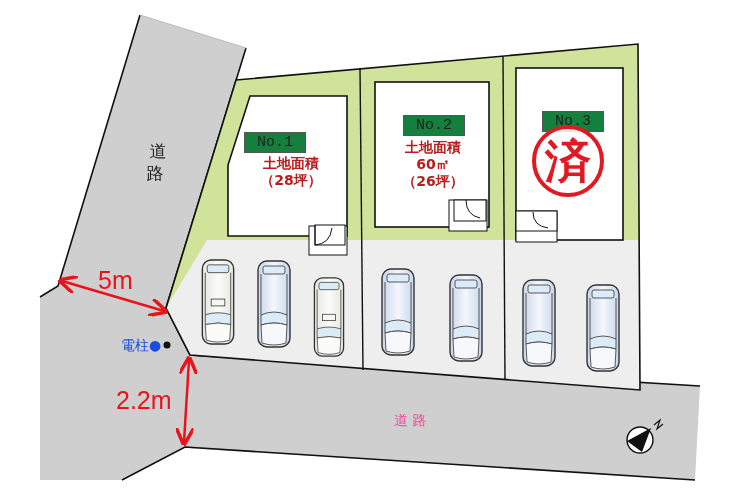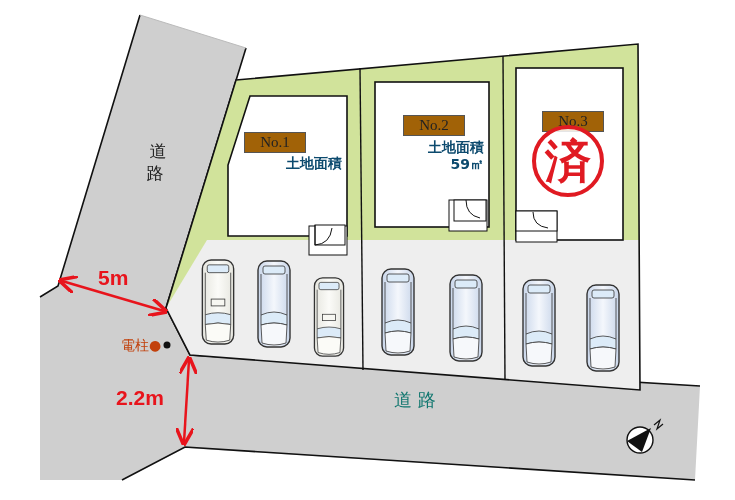--- a/index.html
+++ b/index.html
@@ -1,23 +1,23 @@
 <!DOCTYPE html>
 <html><head>
 <meta charset="utf-8">
 <style>
   html, body { margin:0; padding:0; background:#ffffff; }
   body { width:735px; height:500px; position:relative; overflow:hidden; font-family:"DejaVu Sans", sans-serif; }
   svg.map { position:absolute; left:0; top:0; }
   .lbl { position:absolute; white-space:nowrap; }
   .road-v { font-size:17px; color:#222; line-height:22px; width:20px; text-align:center; }
-  .lotno { position:absolute; border:1px solid #555; background:#a16207; font-family:Liberation Serif, serif; font-size:15px; color:#222; text-align:center; line-height:19px; height:19px; }
-  .area { position:absolute; font-weight:bold; font-size:14px; color:#0c4a6e; text-align:right; line-height:17px; }
-  .dim { position:absolute; color:#e8141c; font-weight:bold; font-family:"Liberation Sans", sans-serif; font-size:21px; }
-  .pole { position:absolute; font-size:14px; color:#c2410c; }
+  .lotno { position:absolute; border:1px solid #555; background:#15803d; font-family:Liberation Mono, monospace; font-size:15px; color:#222; text-align:center; line-height:19px; height:19px; }
+  .area { position:absolute; font-weight:bold; font-size:14px; color:#b91c1c; text-align:center; line-height:17px; }
+  .dim { position:absolute; color:#e8141c; font-weight:normal; font-family:"Liberation Sans", sans-serif; font-size:25px; }
+  .pole { position:absolute; font-size:14px; color:#1d4ed8; }
   .sold { position:absolute; width:64px; height:64px; border:4px solid #e01a22; border-radius:50%; background:rgba(255,255,255,0.85); color:#e01a22; font-weight:bold; font-size:46px; line-height:64px; text-align:center; }
 </style>
 </head>
 <body>
 
 <svg class="map" width="735" height="500" viewBox="0 0 735 500">
   <defs>
     <linearGradient id="carBody" x1="0" x2="1" y1="0" y2="0">
       <stop offset="0" stop-color="#c9d6ea"></stop>
       <stop offset="0.5" stop-color="#f4f7fc"></stop>
@@ -108,32 +108,34 @@
     <path d="M627 441 L651 428 L642 452 Z" fill="#111"></path>
     <path d="M654 425 L660 420 L657 429 L663 424" fill="none" stroke="#111" stroke-width="1.2"></path>
   </g>
 </svg>
 
 <div class="lbl road-v" style="left:148px; top:140px;">
   <div>道</div>
   <div style="margin-left:-6px;">路</div>
 </div>
 
-<div class="lbl" style="left:394px; top:388px; font-size:18px; color:#0f766e;">道 路</div>
+<div class="lbl" style="left:394px; top:412px; font-size:14px; color:#ec4899;">道 路</div>
 
 <div class="dim" style="left:98px; top:266px;">5m</div>
 <div class="dim" style="left:116px; top:386px;">2.2m</div>
 
 <div class="pole" style="left:121px; top:337px;">電柱●</div>
 
 <div class="lotno" style="left:244px; top:132px; width:60px;">No.1</div>
 <div class="area" style="left:240px; top:155px; width:102px;">
   <div>土地面積</div>
+  <div>（28坪）</div>
 </div>
 
 <div class="lotno" style="left:403px; top:115px; width:60px;">No.2</div>
 <div class="area" style="left:382px; top:139px; width:102px;">
   <div>土地面積</div>
-  <div>59㎡</div>
+  <div>60㎡</div>
+  <div>（26坪）</div>
 </div>
 
 <div class="lotno" style="left:542px; top:111px; width:60px;">No.3</div>
 <div class="sold" style="left:532px; top:125px;">済</div>
 
 </body></html>

